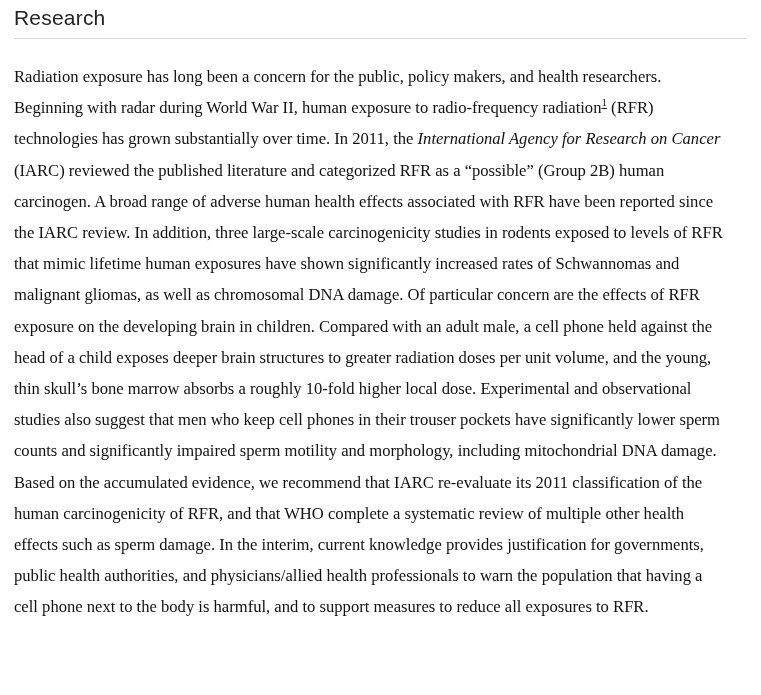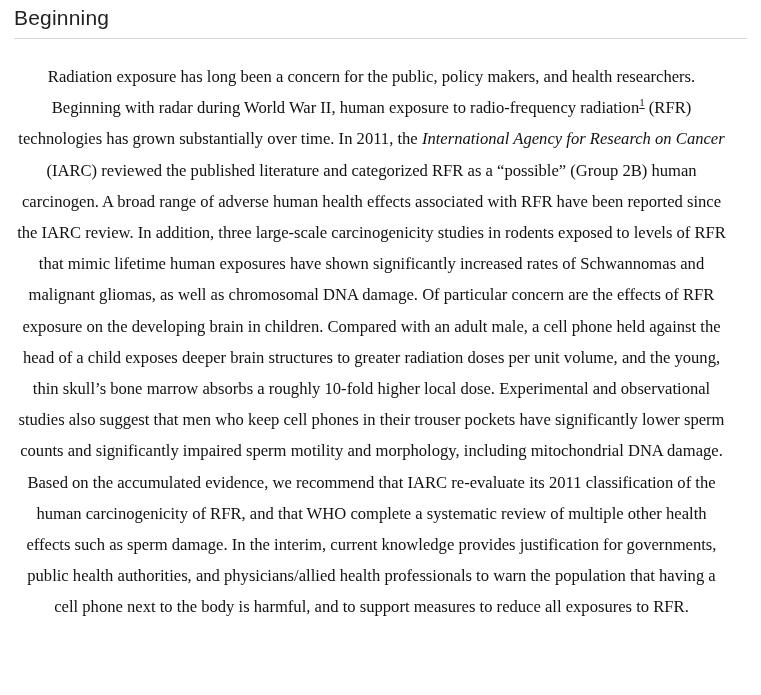--- a/index.html
+++ b/index.html
@@ -34,21 +34,21 @@
     border: 0;
     border-top: 1px solid #d8d8d8;
     margin: 0 0 22px 0;
     width: 100%;
   }
   .abstract-body {
     font-family: "Liberation Serif", serif;
     font-size: 16.6px;
     line-height: 31.2px;
     color: #111111;
-    text-align: center;
+    text-align: left;
     margin: 0;
     padding: 0 18px 0 0;
     hyphens: none;
   }
   .abstract-body em {
     font-style: italic;
   }
   sup.footnote-ref {
     font-size: 11px;
     vertical-align: super;
@@ -57,19 +57,19 @@
   sup.footnote-ref a {
     color: #1a1a1a;
     text-decoration: underline;
   }
 </style>
 </head>
 <body>
 
 <div class="page">
 
-  <h2 class="section-heading">Beginning</h2>
+  <h2 class="section-heading">Research</h2>
 
   <hr class="heading-rule">
 
   <p class="abstract-body"><span>Radiation exposure has long been a concern for the public, policy makers, and health researchers. Beginning with radar during World War II, human exposure to radio-frequency radiation</span><sup class="footnote-ref"><a href="#">1</a></sup><span> (RFR) technologies has grown substantially over time. In 2011, the </span><em>International Agency for Research on Cancer</em><span> (IARC) reviewed the published literature and categorized RFR as a “possible” (Group 2B) human carcinogen. A broad range of adverse human health effects associated with RFR have been reported since the IARC review. In addition, three large-scale carcinogenicity studies in rodents exposed to levels of RFR that mimic lifetime human exposures have shown significantly increased rates of Schwannomas and malignant gliomas, as well as chromosomal DNA damage. Of particular concern are the effects of RFR exposure on the developing brain in children. Compared with an adult male, a cell phone held against the head of a child exposes deeper brain structures to greater radiation doses per unit volume, and the young, thin skull’s bone marrow absorbs a roughly 10-fold higher local dose. Experimental and observational studies also suggest that men who keep cell phones in their trouser pockets have significantly lower sperm counts and significantly impaired sperm motility and morphology, including mitochondrial DNA damage. Based on the accumulated evidence, we recommend that IARC re-evaluate its 2011 classification of the human carcinogenicity of RFR, and that WHO complete a systematic review of multiple other health effects such as sperm damage. In the interim, current knowledge provides justification for governments, public health authorities, and physicians/allied health professionals to warn the population that having a cell phone next to the body is harmful, and to support measures to reduce all exposures to RFR.</span></p>
 
 </div>
 
 </body></html>

